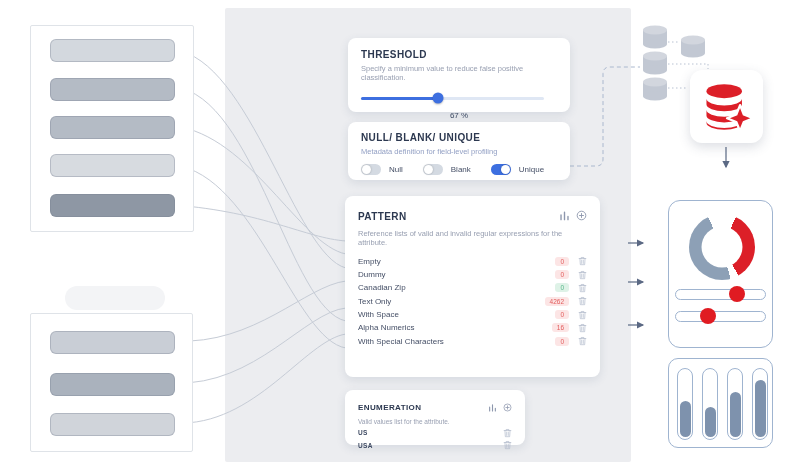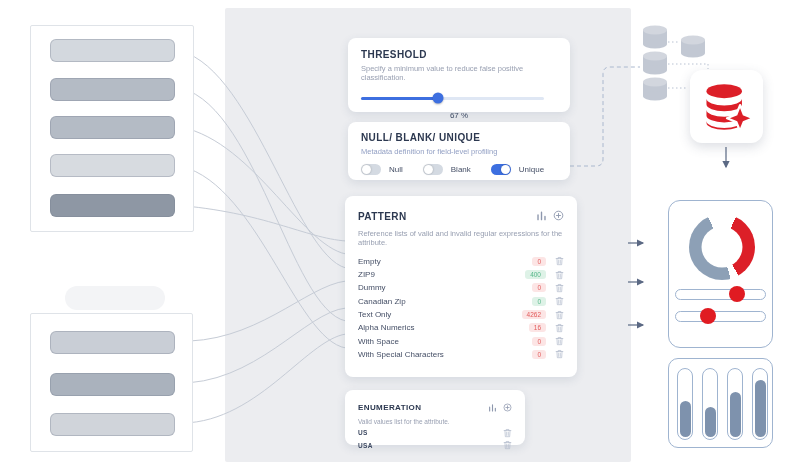--- a/index.html
+++ b/index.html
@@ -24,21 +24,21 @@
   .tgl-row{display:flex;align-items:center;margin-top:8px;gap:20px;}
   .tgl-wrap{display:flex;align-items:center;gap:8px;}
   .tgl{position:relative;width:20px;height:11px;border-radius:6px;display:inline-block;}
   .tgl.off{background:#d4dae2;}
   .tgl.on{background:#3d6fe0;}
   .tgl .knob{position:absolute;top:1px;width:9px;height:9px;border-radius:50%;background:#fff;box-shadow:0 0 2px rgba(0,0,0,.3);}
   .tgl.off .knob{left:1px;}
   .tgl.on .knob{right:1px;}
   .tgl-label{font-size:8px;color:#454f66;}
   
-  #pattern-card{left:345px;top:196px;width:232px;height:181px;padding:11px 13px 8px;}
+  #pattern-card{left:345px;top:196px;width:255px;height:181px;padding:11px 13px 8px;}
   .hdr{display:flex;align-items:center;}
   .hdr .icons{margin-left:auto;display:flex;align-items:center;gap:6px;color:#8d97ad;}
   .p-rows{margin-top:7px;}
   .p-row{display:flex;align-items:center;height:13.3px;}
   .p-label{font-size:8px;color:#454f66;}
   .badge{margin-left:auto;font-size:6.5px;padding:1px 5px;border-radius:3px;min-width:12px;text-align:center;}
   .badge.red{background:#fce5e5;color:#e25c5c;}
   .badge.green{background:#def2e7;color:#56b789;}
   .trash{margin-left:9px;color:#aeb8c9;display:inline-flex;}
   
@@ -198,29 +198,20 @@
         <div class="p-row">
           <span class="p-label">Empty</span>
           <span class="badge red">0</span>
           <span class="trash">
             <svg width="9" height="10" viewBox="0 0 12 13">
               <path d="M1.5 3.2h9M4.2 3.2V1.8h3.6v1.4M2.6 3.2l.5 8.2h5.8l.5-8.2M4.9 5.2v4.6M7.1 5.2v4.6" stroke="currentColor" stroke-width="0.9" fill="none" stroke-linecap="round" stroke-linejoin="round"></path>
             </svg>
           </span>
         </div>
         <div class="p-row">
-          <span class="p-label">ZIP9</span>
-          <span class="badge green">400</span>
-          <span class="trash">
-            <svg width="9" height="10" viewBox="0 0 12 13">
-              <path d="M1.5 3.2h9M4.2 3.2V1.8h3.6v1.4M2.6 3.2l.5 8.2h5.8l.5-8.2M4.9 5.2v4.6M7.1 5.2v4.6" stroke="currentColor" stroke-width="0.9" fill="none" stroke-linecap="round" stroke-linejoin="round"></path>
-            </svg>
-          </span>
-        </div>
-        <div class="p-row">
           <span class="p-label">Dummy</span>
           <span class="badge red">0</span>
           <span class="trash">
             <svg width="9" height="10" viewBox="0 0 12 13">
               <path d="M1.5 3.2h9M4.2 3.2V1.8h3.6v1.4M2.6 3.2l.5 8.2h5.8l.5-8.2M4.9 5.2v4.6M7.1 5.2v4.6" stroke="currentColor" stroke-width="0.9" fill="none" stroke-linecap="round" stroke-linejoin="round"></path>
             </svg>
           </span>
         </div>
         <div class="p-row">
           <span class="p-label">Canadian Zip</span>
@@ -234,31 +225,31 @@
         <div class="p-row">
           <span class="p-label">Text Only</span>
           <span class="badge red">4262</span>
           <span class="trash">
             <svg width="9" height="10" viewBox="0 0 12 13">
               <path d="M1.5 3.2h9M4.2 3.2V1.8h3.6v1.4M2.6 3.2l.5 8.2h5.8l.5-8.2M4.9 5.2v4.6M7.1 5.2v4.6" stroke="currentColor" stroke-width="0.9" fill="none" stroke-linecap="round" stroke-linejoin="round"></path>
             </svg>
           </span>
         </div>
         <div class="p-row">
+          <span class="p-label">With Space</span>
+          <span class="badge red">0</span>
+          <span class="trash">
+            <svg width="9" height="10" viewBox="0 0 12 13">
+              <path d="M1.5 3.2h9M4.2 3.2V1.8h3.6v1.4M2.6 3.2l.5 8.2h5.8l.5-8.2M4.9 5.2v4.6M7.1 5.2v4.6" stroke="currentColor" stroke-width="0.9" fill="none" stroke-linecap="round" stroke-linejoin="round"></path>
+            </svg>
+          </span>
+        </div>
+        <div class="p-row">
           <span class="p-label">Alpha Numerics</span>
           <span class="badge red">16</span>
-          <span class="trash">
-            <svg width="9" height="10" viewBox="0 0 12 13">
-              <path d="M1.5 3.2h9M4.2 3.2V1.8h3.6v1.4M2.6 3.2l.5 8.2h5.8l.5-8.2M4.9 5.2v4.6M7.1 5.2v4.6" stroke="currentColor" stroke-width="0.9" fill="none" stroke-linecap="round" stroke-linejoin="round"></path>
-            </svg>
-          </span>
-        </div>
-        <div class="p-row">
-          <span class="p-label">With Space</span>
-          <span class="badge red">0</span>
           <span class="trash">
             <svg width="9" height="10" viewBox="0 0 12 13">
               <path d="M1.5 3.2h9M4.2 3.2V1.8h3.6v1.4M2.6 3.2l.5 8.2h5.8l.5-8.2M4.9 5.2v4.6M7.1 5.2v4.6" stroke="currentColor" stroke-width="0.9" fill="none" stroke-linecap="round" stroke-linejoin="round"></path>
             </svg>
           </span>
         </div>
         <div class="p-row">
           <span class="p-label">With Special Characters</span>
           <span class="badge red">0</span>
           <span class="trash">

